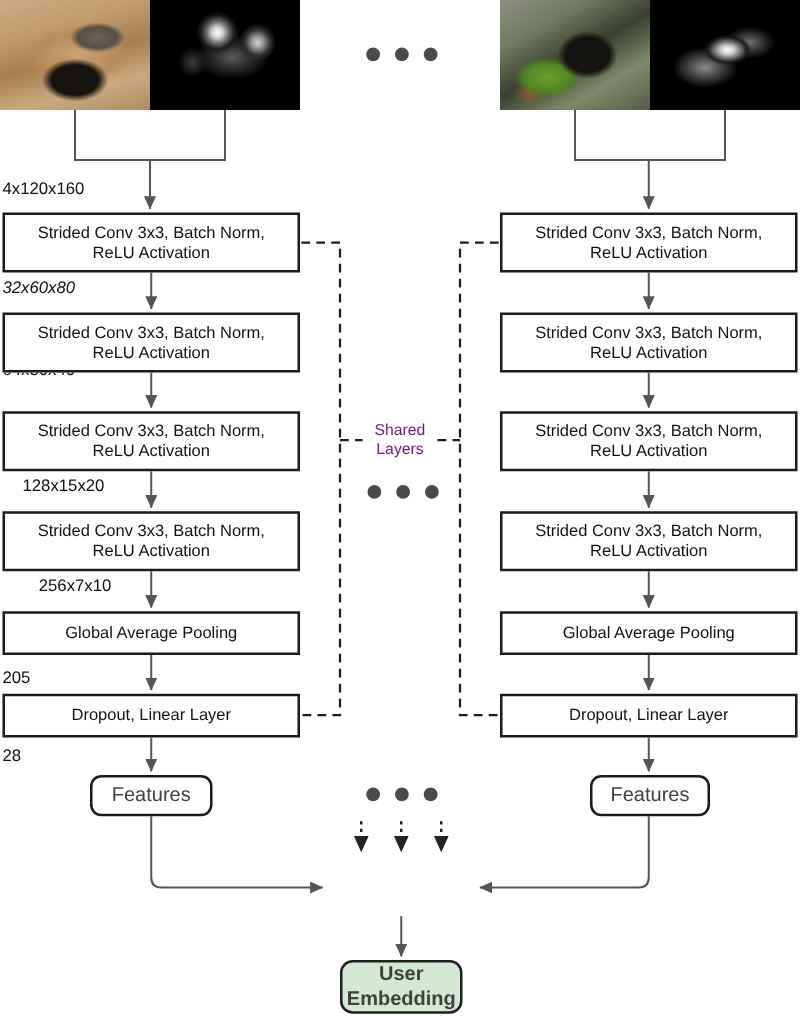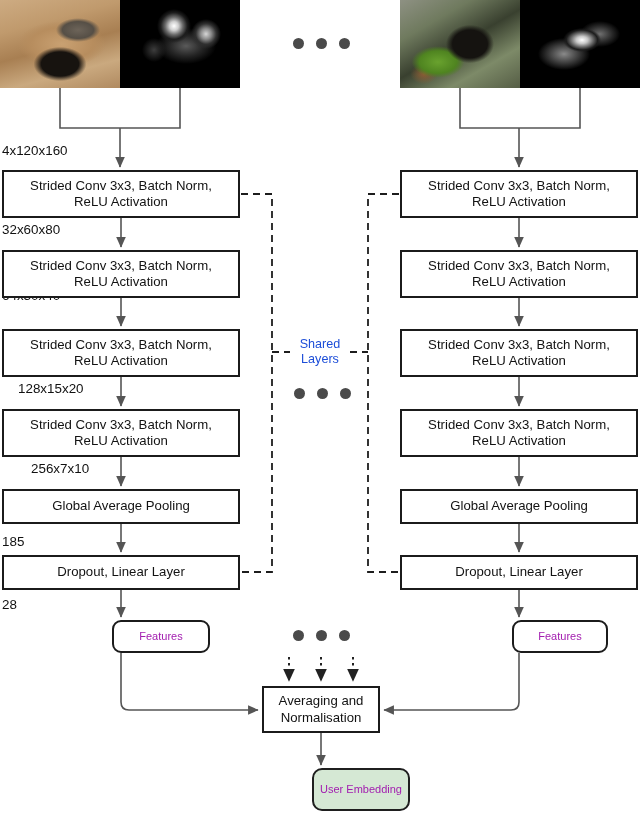--- a/index.html
+++ b/index.html
@@ -15,35 +15,35 @@
     text-align:center;line-height:1.24;
     font-size:13.2px;color:#121212;
     padding:2px 4px;
   }
   .pbox span{display:block;white-space:pre-line;}
 
   .rbox{
     position:absolute;box-sizing:border-box;
     background:#ffffff;border:2px solid #1b1b1b;border-radius:9px;
     display:flex;align-items:center;justify-content:center;
-    text-align:center;line-height:1.2;font-size:11px;color:#a21caf;margin-left:40px;
+    text-align:center;line-height:1.2;font-size:16px;color:#404040;
   }
   .greenbox{
-    background:#d5e8d4;border:2px solid #1f1f1f;border-radius:10px;
+    background:#d5e8d4;border:2px solid #1f1f1f;border-radius:10px;font-weight:bold;
   }
 
   
   .dim{
     position:absolute;font-size:13.4px;color:#111;white-space:nowrap;
     letter-spacing:0px;
   }
 
   
   .shared-cap{
-    position:absolute;text-align:center;font-size:12.6px;color:#1d4ed8;
+    position:absolute;text-align:center;font-size:12.6px;color:#701a75;
     line-height:1.18;background:#ffffff;white-space:pre-line;
   }
 
   
   .dots{position:absolute;display:flex;gap:12px;align-items:center;}
   .dots i{display:block;width:11px;height:11px;border-radius:50%;
           background:#4a4a4a;}
 
   
   .tile{position:absolute;overflow:hidden;}
@@ -94,25 +94,25 @@
   <div class="tile photo-b" style="left:400px;top:0px;width:120px;height:88px;"></div>
   <div class="tile heat heat-b" style="left:520px;top:0px;width:120px;height:88px;"></div>
 
   <div class="dots" style="left:293px;top:38px;">
     <i></i>
     <i></i>
     <i></i>
   </div>
 
   <div class="dim" style="left:2px;top:143px;">4x120x160</div>
-  <div class="dim" style="left:2px;top:222px;">32x60x80</div>
+  <div class="dim" style="left:2px;top:222px;font-style:italic;">32x60x80</div>
   <div class="dim" style="left:2px;top:288px;">64x30x40</div>
   <div class="dim" style="left:18px;top:381px;">128x15x20</div>
   <div class="dim" style="left:2px;top:461px;margin-left:29px;">256x7x10</div>
-  <div class="dim" style="left:2px;top:534px;">185</div>
+  <div class="dim" style="left:2px;top:534px;">205</div>
   <div class="dim" style="left:2px;top:597px;">28</div>
 
   <div class="pbox" style="left:2px;top:170px;width:238px;height:48px;">
     <span>Strided Conv 3x3, Batch Norm,
 ReLU Activation</span>
   </div>
   <div class="pbox" style="left:2px;top:250px;width:238px;height:48px;">
     <span>Strided Conv 3x3, Batch Norm,
 ReLU Activation</span>
   </div>
@@ -168,24 +168,20 @@
     <i></i>
     <i></i>
   </div>
 
   <div class="dots" style="left:293px;top:630px;">
     <i></i>
     <i></i>
     <i></i>
   </div>
 
-  <div class="pbox" style="left:262px;top:686px;width:118px;height:47px;">
-    <span>Averaging and
-Normalisation</span>
-  </div>
 
   <div class="rbox greenbox" style="left:272px;top:768px;width:98px;height:43px;">
     <span>User
 Embedding</span>
   </div>
 
   <svg class="overlay" viewBox="0 0 640 813">
     <defs>
       <marker id="arw" markerWidth="9" markerHeight="9" refX="6.2" refY="3" orient="auto" markerUnits="strokeWidth">
         <path d="M0,0 L6.6,3 L0,6 z" fill="#555"></path>

